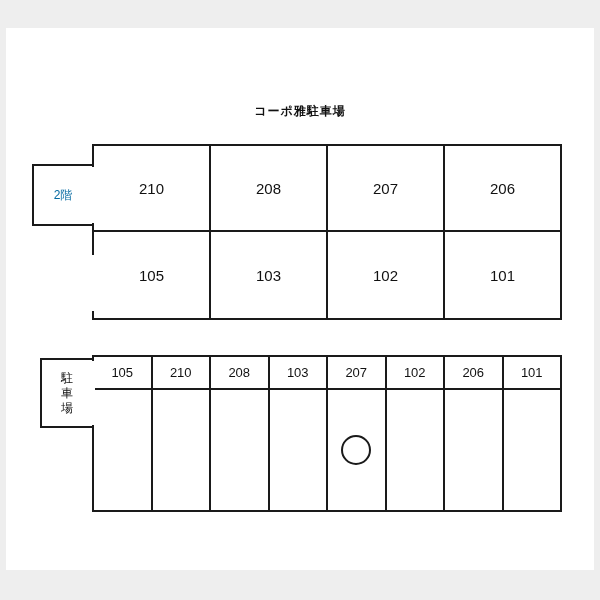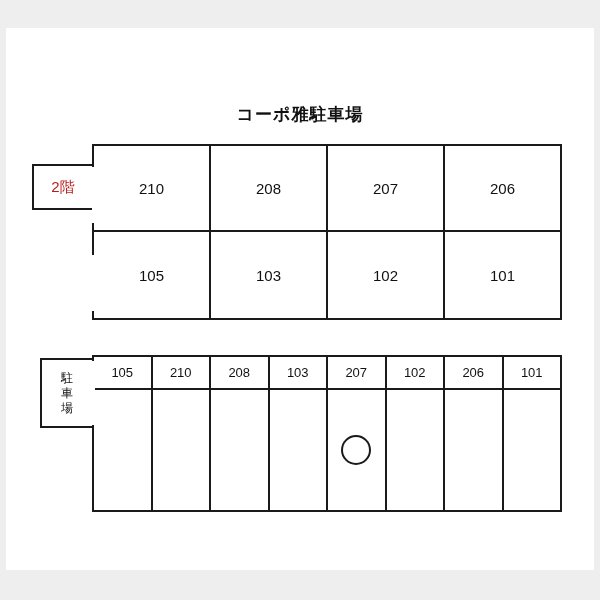--- a/index.html
+++ b/index.html
@@ -32,21 +32,21 @@
   .band-bottom { bottom: 0; height: 30px; }
   .band-left { position:absolute; left:0; top:0; width: 6px; height: 600px; background:#eeeeee; }
   .band-right { position:absolute; right:0; top:0; width: 6px; height: 600px; background:#eeeeee; }
 
   .title {
     position: absolute;
     top: 103px;
     left: 0;
     width: 600px;
     text-align: center;
-    font-size: 17px;
+    font-size: 12px;
     font-weight: bold;
     letter-spacing: 1px;
     color: #111111;
   }
 
   
   .building {
     position: absolute;
     left: 92px;
     top: 144px;
@@ -71,29 +71,29 @@
     font-size: 15px;
     color: #111111;
   }
   .room:last-child { border-right: none; }
 
   
   .floor-tab {
     position: absolute;
     left: 32px;
     width: 62px;
-    height: 46px;
-    border: 2px solid #1a1a1a;
-    box-sizing: border-box;
-    background: #ffffff;
-    display: flex;
-    align-items: center;
-    justify-content: center;
-    font-size: 15px;
-    color: #b91c1c;
+    height: 62px;
+    border: 2px solid #1a1a1a;
+    box-sizing: border-box;
+    background: #ffffff;
+    display: flex;
+    align-items: center;
+    justify-content: center;
+    font-size: 12px;
+    color: #0369a1;
   }
   .floor-tab.f2 { top: 164px; }
   .floor-tab.f1 { top: 252px; }
   .tab-mask {
     position: absolute;
     left: 92px;
     width: 3px;
     background: #ffffff;
     z-index: 3;
   }

